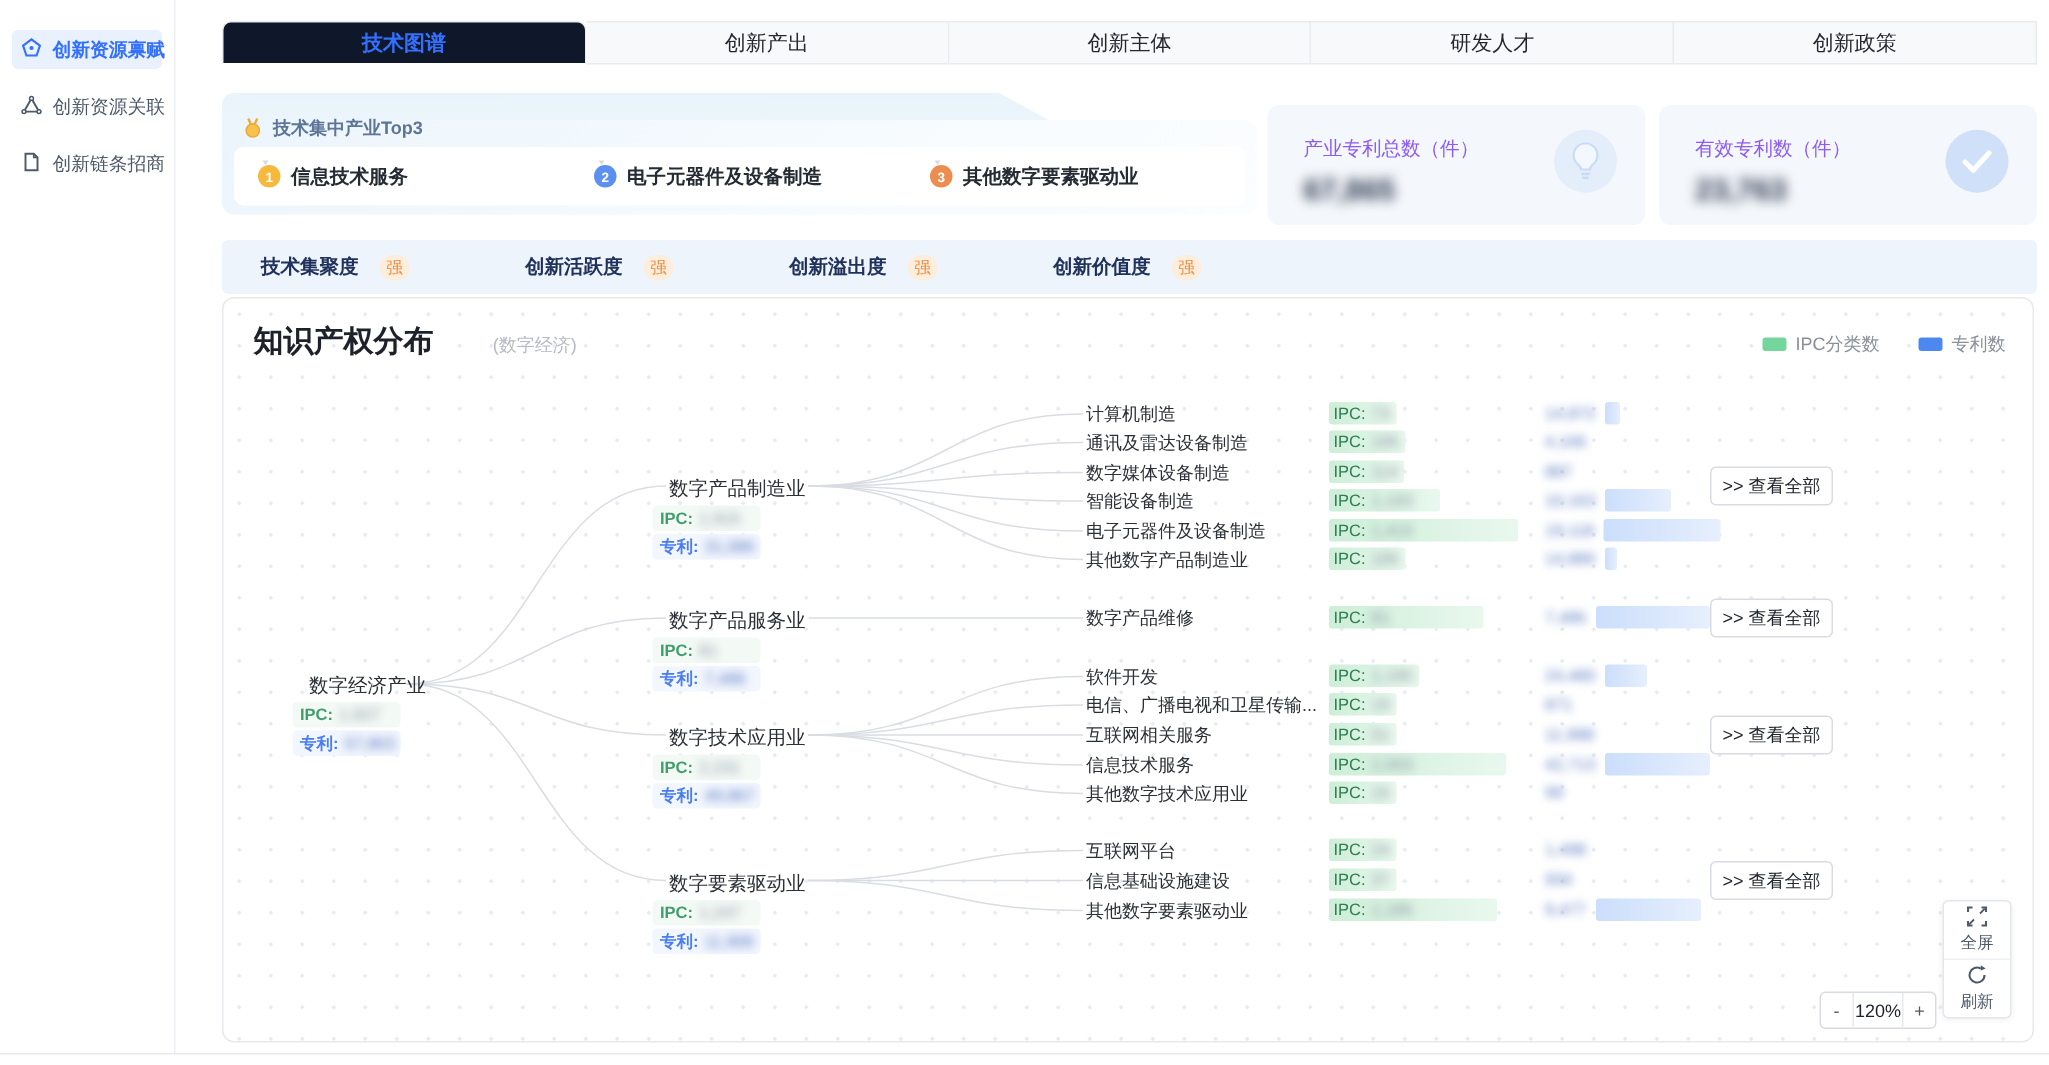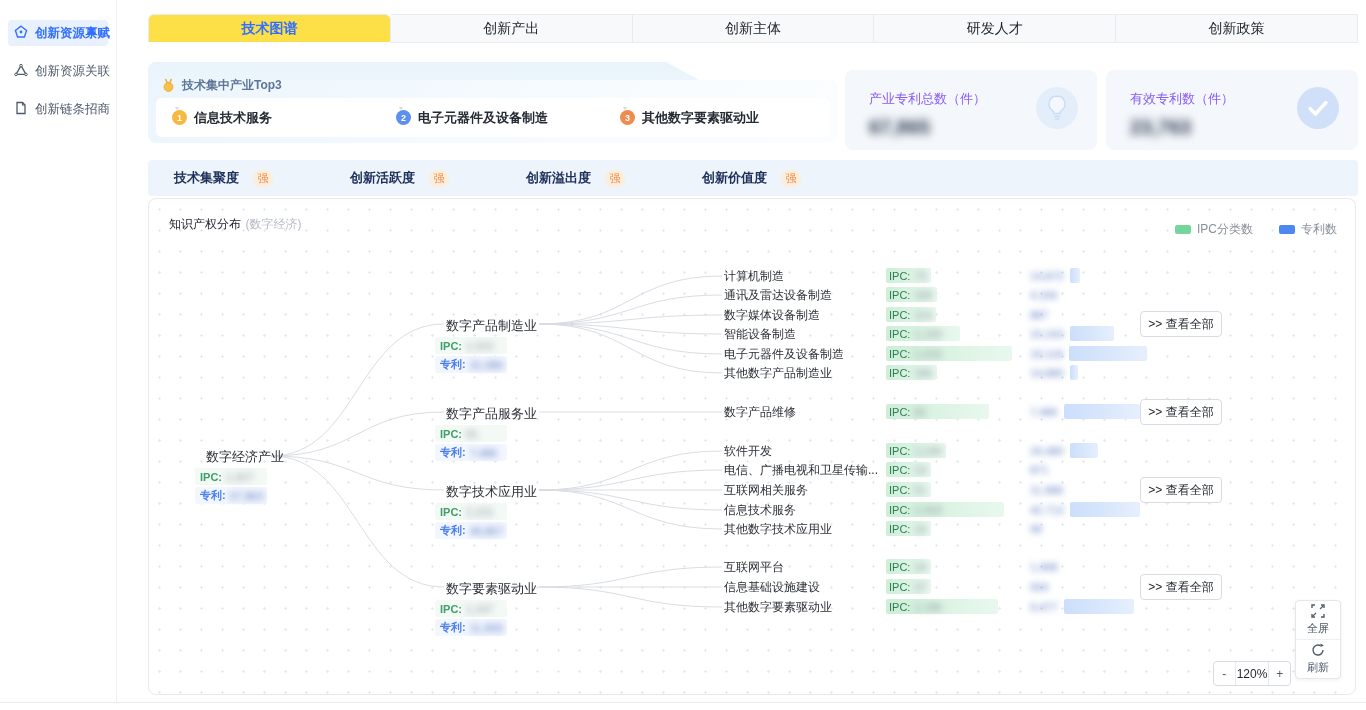--- a/index.html
+++ b/index.html
@@ -15,21 +15,21 @@
   .side-item.active { background:#e9f1ff; color:#3370ff; font-weight:bold; }
   .side-item svg { flex:0 0 auto; }
 
   
   #tabs { position:absolute; left:148px; top:14px; width:1210px; height:29px;
     display:flex; }
   .tab { flex:1; display:flex; align-items:center; justify-content:center;
     font-size:14px; color:#23272e; background:#f8f9fa;
     border:1px solid #e9ebee; cursor:pointer; }
   .tab + .tab { border-left:none; }
-  .tab.active { background:#fde047; color:#3370ff; font-weight:bold;
+  .tab.active { background:#0f172a; color:#3370ff; font-weight:bold;
     border-bottom:1px solid #fff; border-top-left-radius:6px; border-top-right-radius:6px; }
 
   
   #top3-tab { position:absolute; left:148px; top:62px; width:566px; height:26px;
     background:linear-gradient(180deg,#e9f3fb,#edf6fc);
     border-top-left-radius:8px;
     clip-path:polygon(0 0,518px 0,566px 100%,0 100%); }
   #top3-base { position:absolute; left:148px; top:80px; width:690px; height:63px;
     background:linear-gradient(135deg,#ecf5fc 0%,#f8fcff 70%,#fbfdff 100%);
     border-radius:0 8px 8px 8px; }
@@ -63,22 +63,22 @@
   .metric-badge { margin-left:14px; min-width:20px; height:17px; padding:0 4px;
     background:#fbeedd; color:#f0883a; font-size:11px; border-radius:8px;
     display:flex; align-items:center; justify-content:center; }
 
   
   #panel { position:absolute; left:148px; top:198px; width:1208px; height:497px;
     background:#fff; border:1px solid #e7e9ec; border-radius:8px;
     background-image:radial-gradient(#e7eaee 1px, transparent 1.3px);
     background-size:21px 21px; overflow:hidden; }
   #panel-title { position:absolute; left:20px; top:15px; }
-  #panel-title .t { font-size:12px; font-weight:normal; color:#1d2129; }
-  #panel-title .s { font-size:12px; color:#b4bac3; }
+  #panel-title .t { font-size:20px; font-weight:bold; color:#1d2129; }
+  #panel-title .s { font-size:12px; color:#b4bac3;margin-left:35px; }
   #legend { position:absolute; right:18px; top:22px; display:flex; gap:26px; }
   .legend-item { display:flex; align-items:center; gap:6px; font-size:12px; color:#8a9099; }
   .legend-swatch { width:16px; height:9px; border-radius:2px; }
 
   #curves { position:absolute; left:0; top:0; pointer-events:none; }
 
   .node-label { position:absolute; font-size:13px; color:#2b2f36; font-weight:400;
     white-space:nowrap; }
   .pill { position:absolute; height:17px; width:72px; border-radius:3px;
     font-size:11px; display:flex; align-items:center; padding-left:5px;

